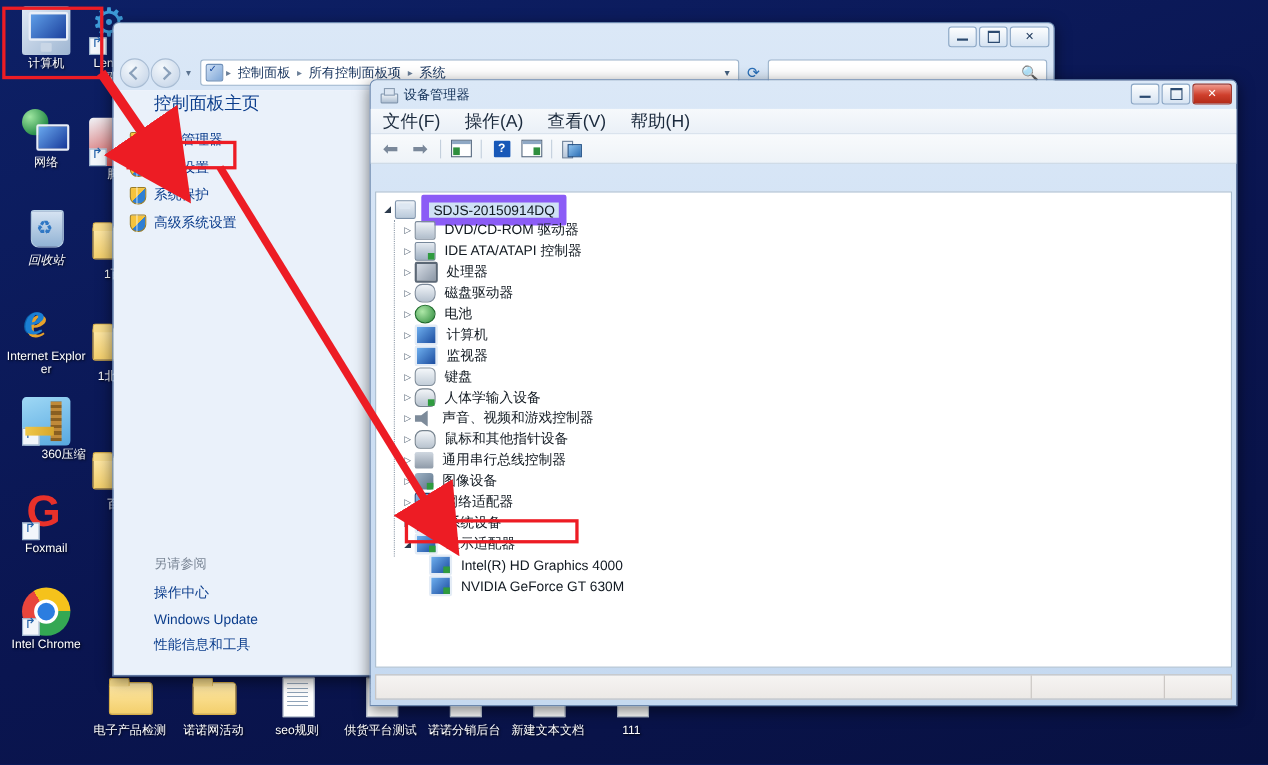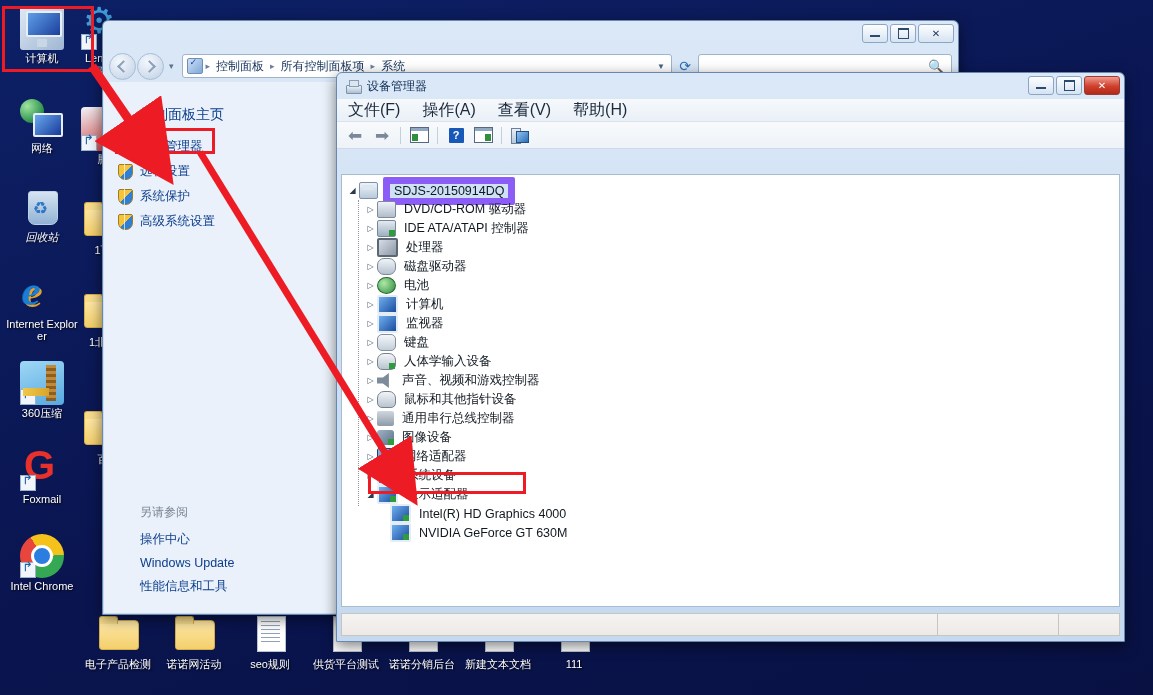--- a/index.html
+++ b/index.html
@@ -121,21 +121,21 @@
     justify-content:center;}
   .searchbox{width:240px;height:22px;background:#fff;border:1px solid #9db4cc;border-radius:3px;
     display:flex;align-items:center;padding:0 6px;}
   .searchbox input{border:0;outline:0;flex:1;font-size:12px;color:#33455c;
     font-family:"Liberation Sans",sans-serif;font-style:italic;background:transparent;margin-top:28px;}
   .searchbox input::placeholder{color:#8d9dae;font-style:italic;}
   .search-ic{color:#2a6fb8;font-size:13px;}
   #cp-body{position:absolute;left:1px;right:1px;top:61px;bottom:1px;display:flex;background:#fff;}
   #cp-side{width:232px;background:#eaf1fa;border-right:1px solid #cfdce9;
     position:relative;display:flex;flex-direction:column;}
-  .cp-home{font-size:14px;color:#0b3d8c;padding:24px 0 10px 36px;cursor:pointer;}
+  .cp-home{font-size:16px;color:#0b3d8c;padding:2px 0 10px 36px;cursor:pointer;}
   .cp-link{display:flex;align-items:center;gap:7px;padding:4px 0 4px 14px;font-size:12.5px;
     color:#0b3d8c;cursor:pointer;}
   .shield{width:15px;height:16px;position:relative;flex:none;}
   .shield:before{content:"";position:absolute;inset:0;border-radius:2px 2px 7px 7px;
     background:linear-gradient(135deg,#f6c33c 0 50%,#2f7fd4 50% 100%);border:1px solid #9a7c24;}
   .shield:after{content:"";position:absolute;left:6px;top:0;width:1px;height:100%;background:#ffffffaa;}
   .cp-seealso{margin-top:auto;padding:0 0 14px 0;}
   .cp-seealso .hd{font-size:12px;color:#7b8796;padding:6px 0 6px 36px;}
   .cp-seealso .sl{font-size:12.5px;color:#0b3d8c;padding:4px 0 4px 36px;cursor:pointer;}
   #cp-main{flex:1;background:#fff;}
@@ -219,21 +219,21 @@
       <div class="lbl">网络</div>
     </div>
     <div class="desk-icon" style="margin-top:24px;font-style:italic;">
       <div class="glyph ic-bin"></div>
       <div class="lbl">回收站</div>
     </div>
     <div class="desk-icon" style="margin-top:22px;">
       <div class="glyph ic-ie"></div>
       <div class="lbl">Internet Explorer</div>
     </div>
-    <div class="desk-icon" style="margin-top:12px;">
+    <div class="desk-icon" style="margin-top:12px;text-align:right;">
       <div class="glyph ic-zip">
           <div class="shortcut"></div>
         </div>
       <div class="lbl">360压缩</div>
     </div>
     <div class="desk-icon" style="margin-top:22px;">
       <div class="glyph ic-fox">
           <div class="shortcut"></div>
         </div>
       <div class="lbl">Foxmail</div>

